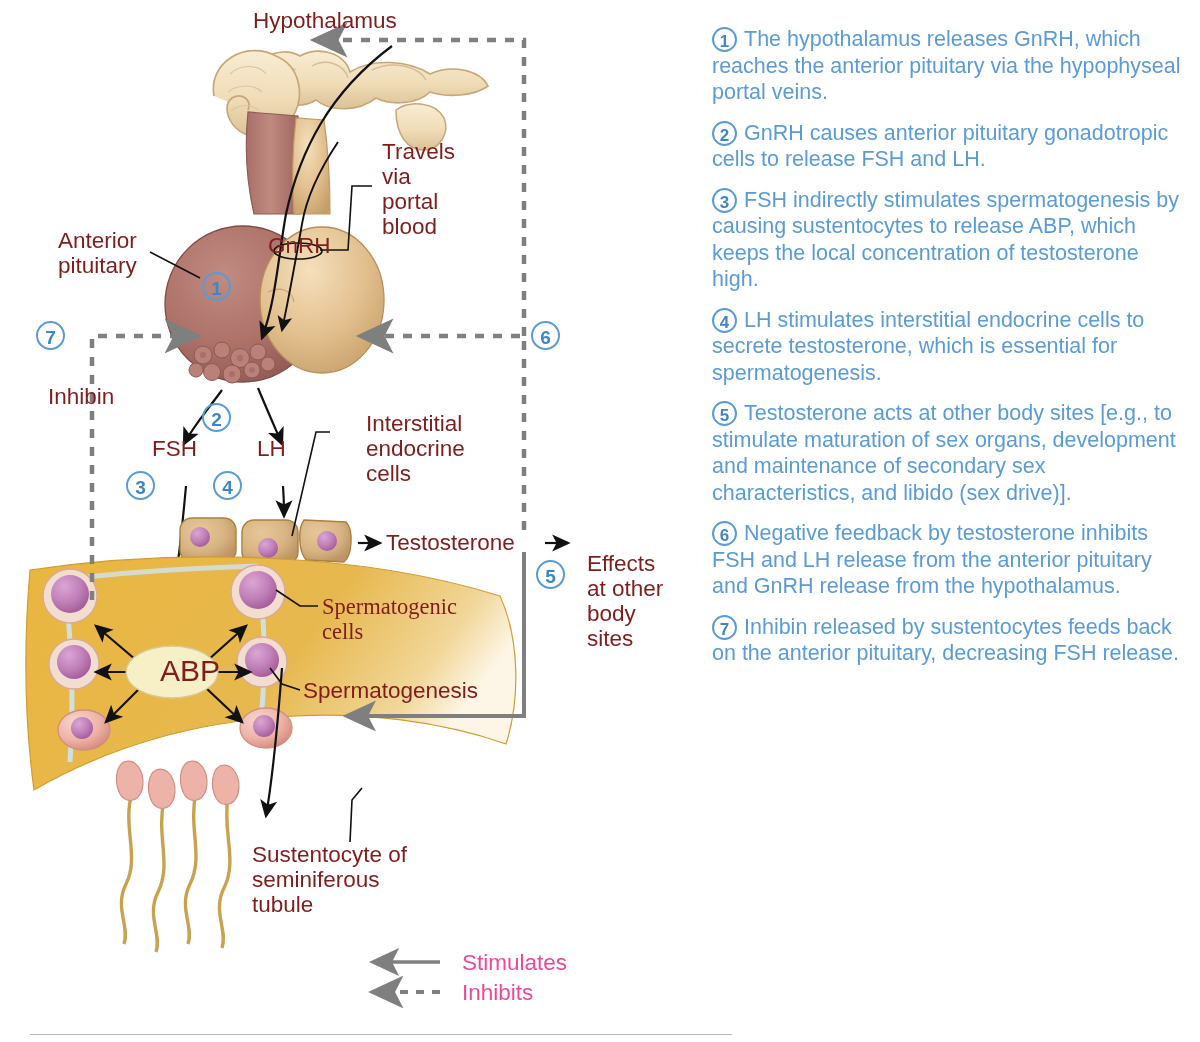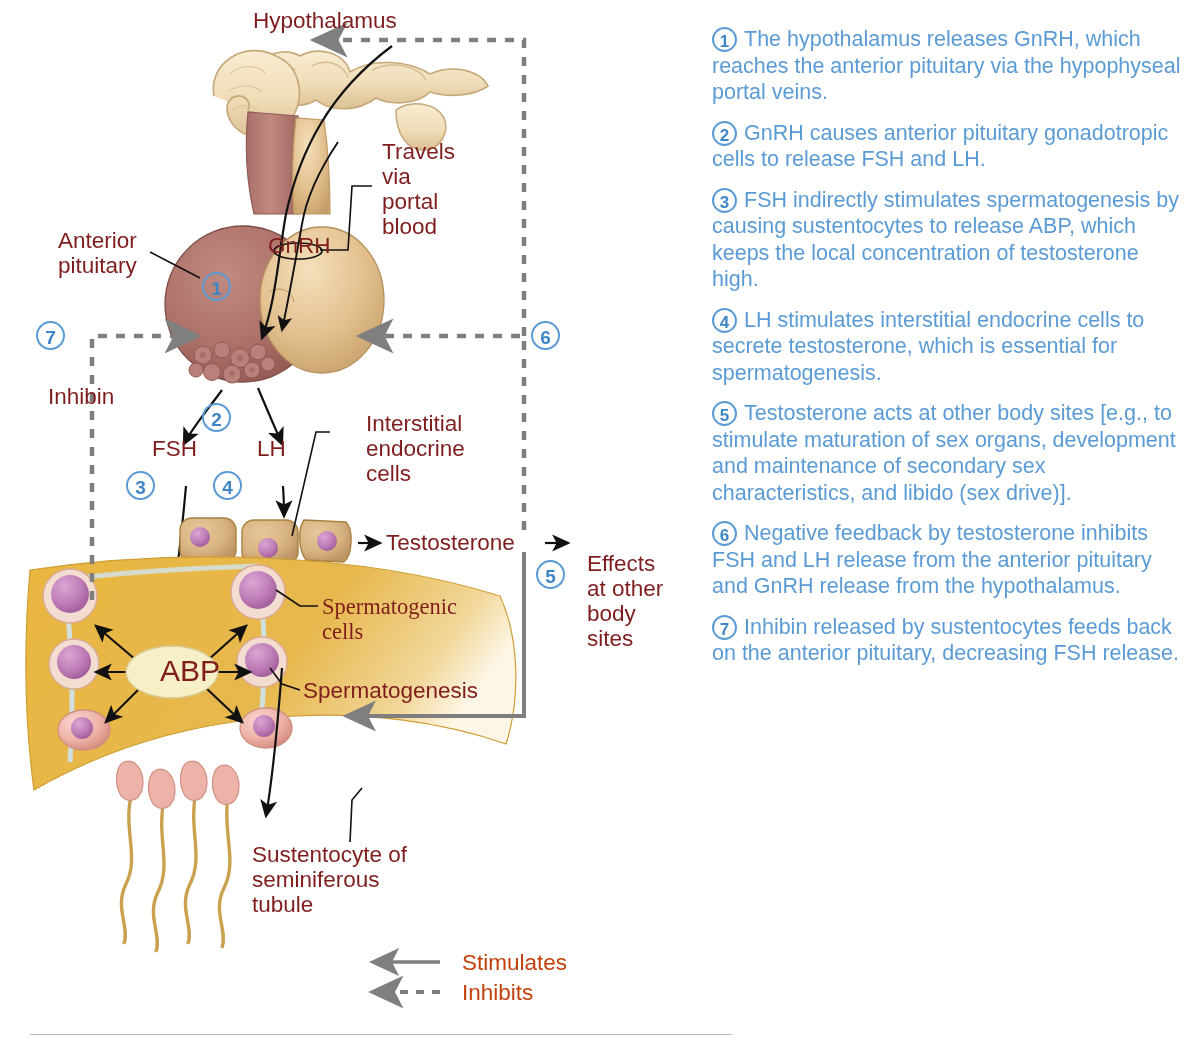--- a/index.html
+++ b/index.html
@@ -60,21 +60,21 @@
     line-height:29px;text-align:center;
     box-sizing:border-box;
     background:transparent;
   }
 
   
   .legend{position:absolute;left:370px;top:950px;}
   .legend-row{position:relative;height:30px;}
   .legend-row .ltext{
     position:absolute;left:92px;top:0;
-    font-size:22.5px;color:#c2410c;
+    font-size:22.5px;color:#ec4899;
   }
   .hr{
     position:absolute;left:30px;top:1034px;
     width:702px;height:1px;background:#b9b9b9;
   }
   svg{position:absolute;left:0;top:0;}
 </style>
 </head>
 <body>
 

